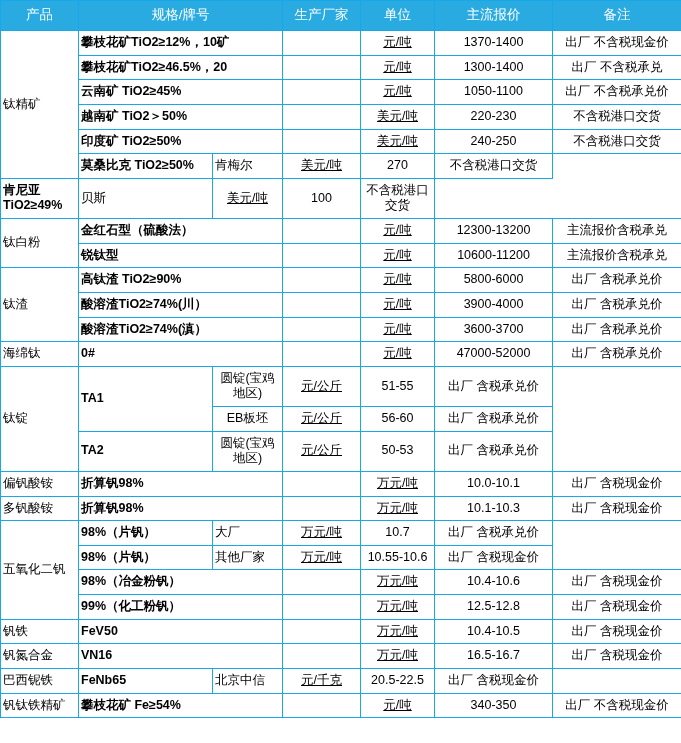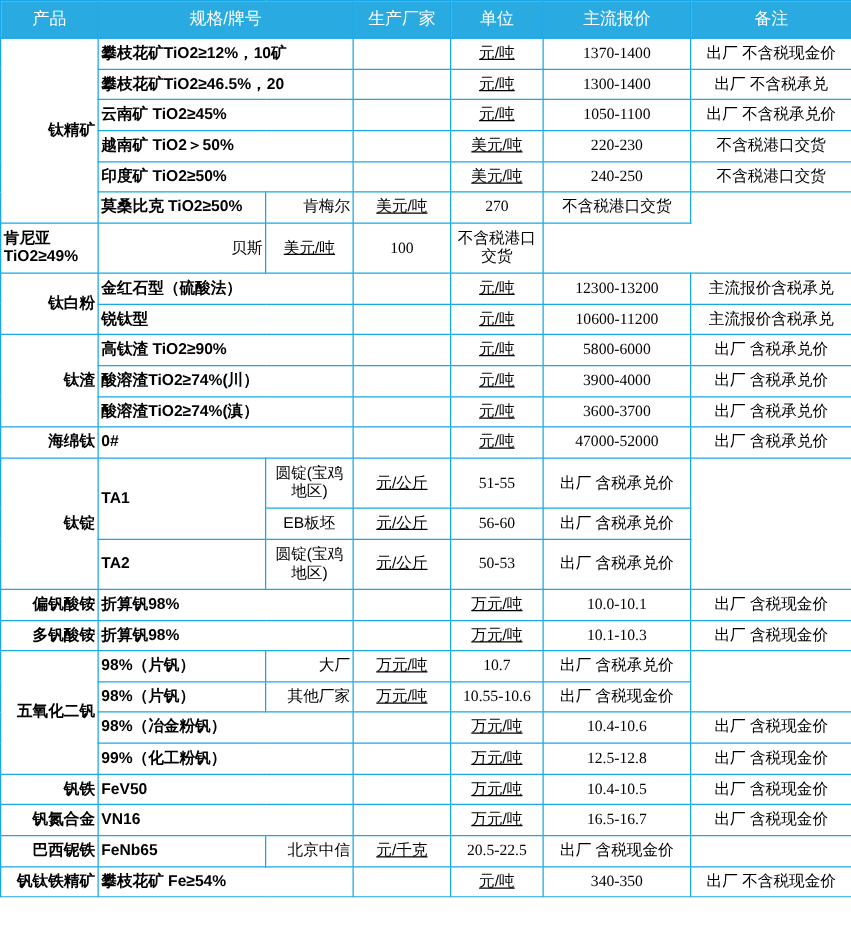--- a/index.html
+++ b/index.html
@@ -39,29 +39,29 @@
   }
   #price-table thead th {
     background: #29abe2;
     color: #ffffff;
     font-weight: normal;
     text-align: center;
     font-size: 13.5px;
     height: 30px;
   }
   td.cat {
-    text-align: right;
-    font-weight: bold;
+    text-align: left;
+    font-weight: normal;
     font-size: 13px;
   }
   td.spec { text-align: left; padding-left: 6px; font-weight: bold; font-size: 12.5px; }
   td.spec2 { text-align: center; font-size: 12.5px; margin-top: 28px; }
-  td.maker { text-align: right; font-size: 12.5px; }
+  td.maker { text-align: left; font-size: 12.5px; }
   td.unit  { text-align: center; font-size: 12.5px; text-decoration: underline; }
-  td.price { text-align: center; font-size: 12.5px; font-family: Liberation Serif, serif; }
+  td.price { text-align: center; font-size: 12.5px; }
   td.remark{ text-align: center; font-size: 12.5px; }
   .blank-strip {
     height: 38px;
     background: #ffffff;
   }
 </style>
 </head>
 <body>
 
 <table id="price-table">

